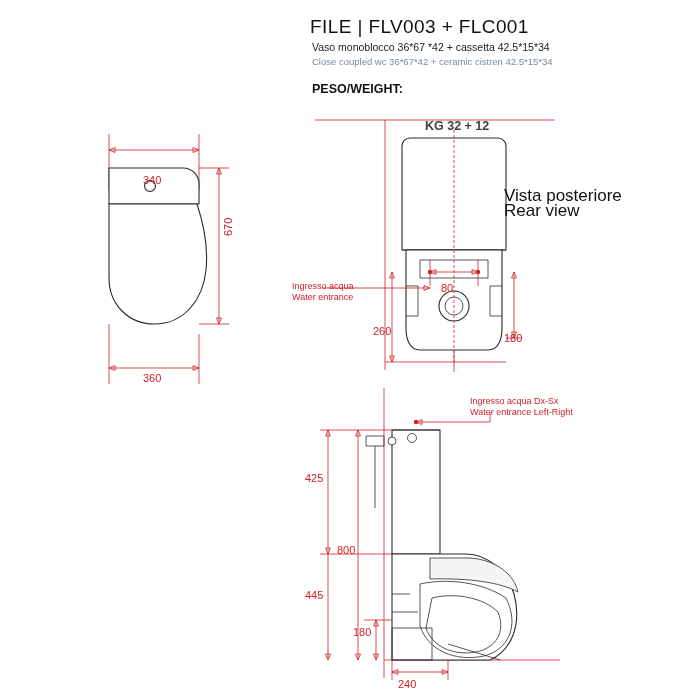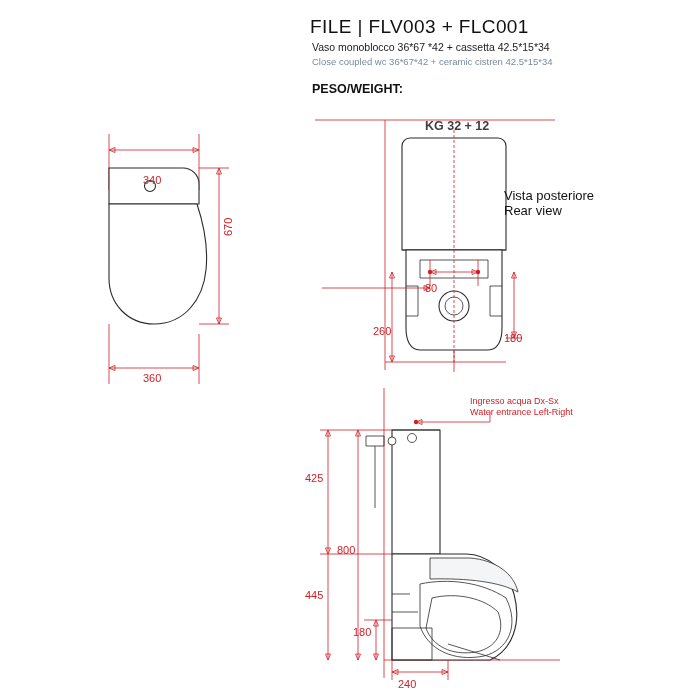--- a/index.html
+++ b/index.html
@@ -60,21 +60,21 @@
     font-size: 11px;
     color: #cf2027;
     font-family: "Liberation Sans", sans-serif;
   }
   .note {
     font-size: 9px;
     color: #cf2027;
     line-height: 11px;
   }
   .note-black {
-    font-size: 13px;
+    font-size: 17px;
     color: #111;
     line-height: 15px;
   }
 
   svg { display: block; }
   .ln   { stroke: #cf2027; stroke-width: 0.8; fill: none; }
   .lnk  { stroke: #2b2b2b; stroke-width: 1.1; fill: none; }
   .lnk-thin { stroke: #2b2b2b; stroke-width: 0.8; fill: none; }
   .lndash { stroke: #cf2027; stroke-width: 0.8; fill: none; stroke-dasharray: 3 2; }
   .fillw { fill: #ffffff; }
@@ -161,24 +161,28 @@
       <path class="ln" d="M82 162 l-2.5 6 h5 z" fill="#cf2027"></path>
       <path class="ln" d="M82 252 l-2.5 -6 h5 z" fill="#cf2027"></path>
 
       <line class="ln" x1="144" y1="240" x2="144" y2="262"></line>
       <line class="ln" x1="196" y1="228" x2="212" y2="228"></line>
       <line class="ln" x1="204" y1="162" x2="204" y2="228"></line>
       <path class="ln" d="M204 162 l-2.5 6 h5 z" fill="#cf2027"></path>
       <path class="ln" d="M204 228 l-2.5 -6 h5 z" fill="#cf2027"></path>
     </svg>
   </div>
-  <div class="abs dim" style="left:425px; top:282px;">80</div>
+  <div class="abs dim" style="left:425px; top:282px;padding-left:16px;">80</div>
   <div class="abs dim" style="left:373px; top:325px;">260</div>
   <div class="abs dim" style="left:504px; top:332px;">180</div>
 
+  <div class="abs note" style="left:292px; top:281px; width:92px;">
+    <span>Ingresso acqua</span><br>
+    <span>Water entrance</span>
+  </div>
 
   <div class="abs note-black" style="left:504px; top:188px; width:130px;">
     <span>Vista posteriore</span><br>
     <span>Rear  view</span>
   </div>
 
   <div class="abs" style="left:300px; top:388px;">
     <svg width="300" height="300" viewBox="0 0 300 300">
 
       <line class="ln" x1="84" y1="0" x2="84" y2="290"></line>

